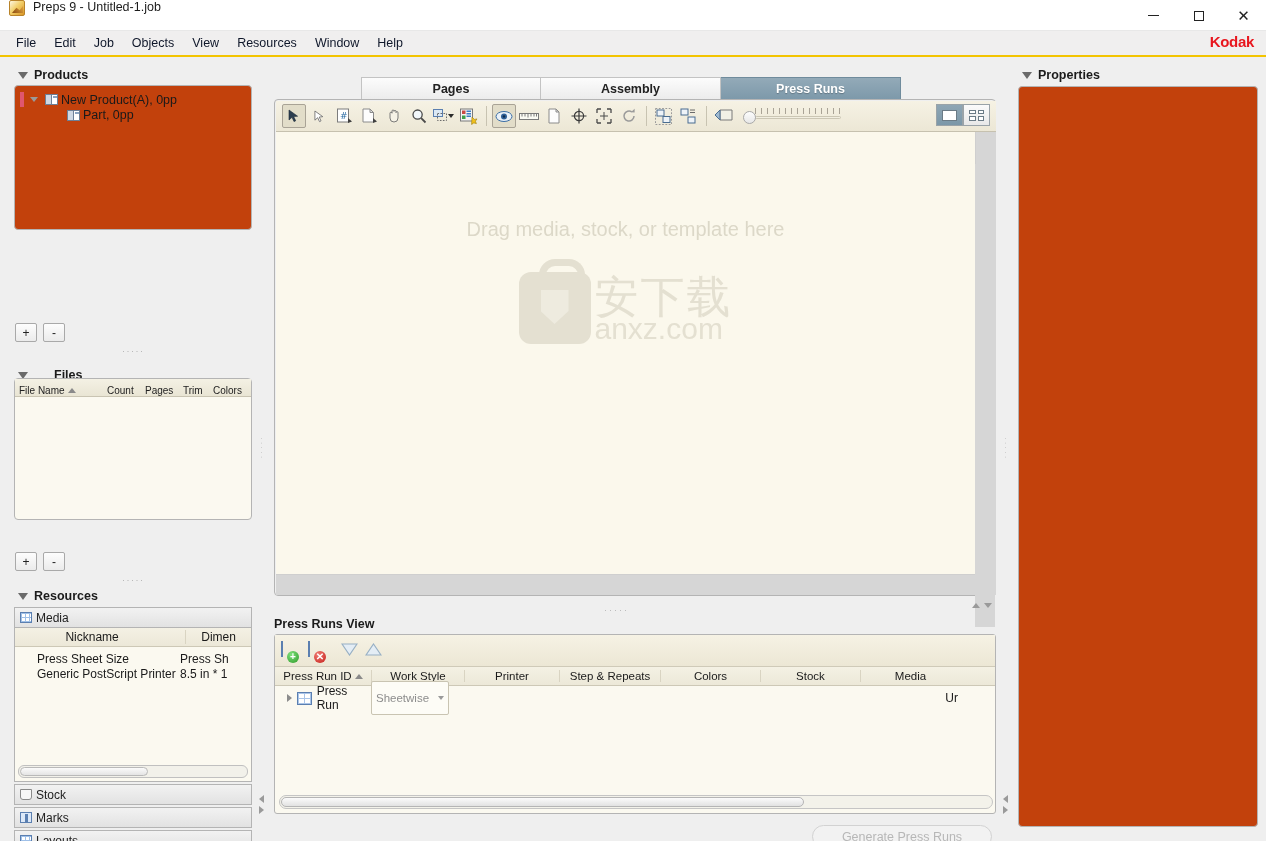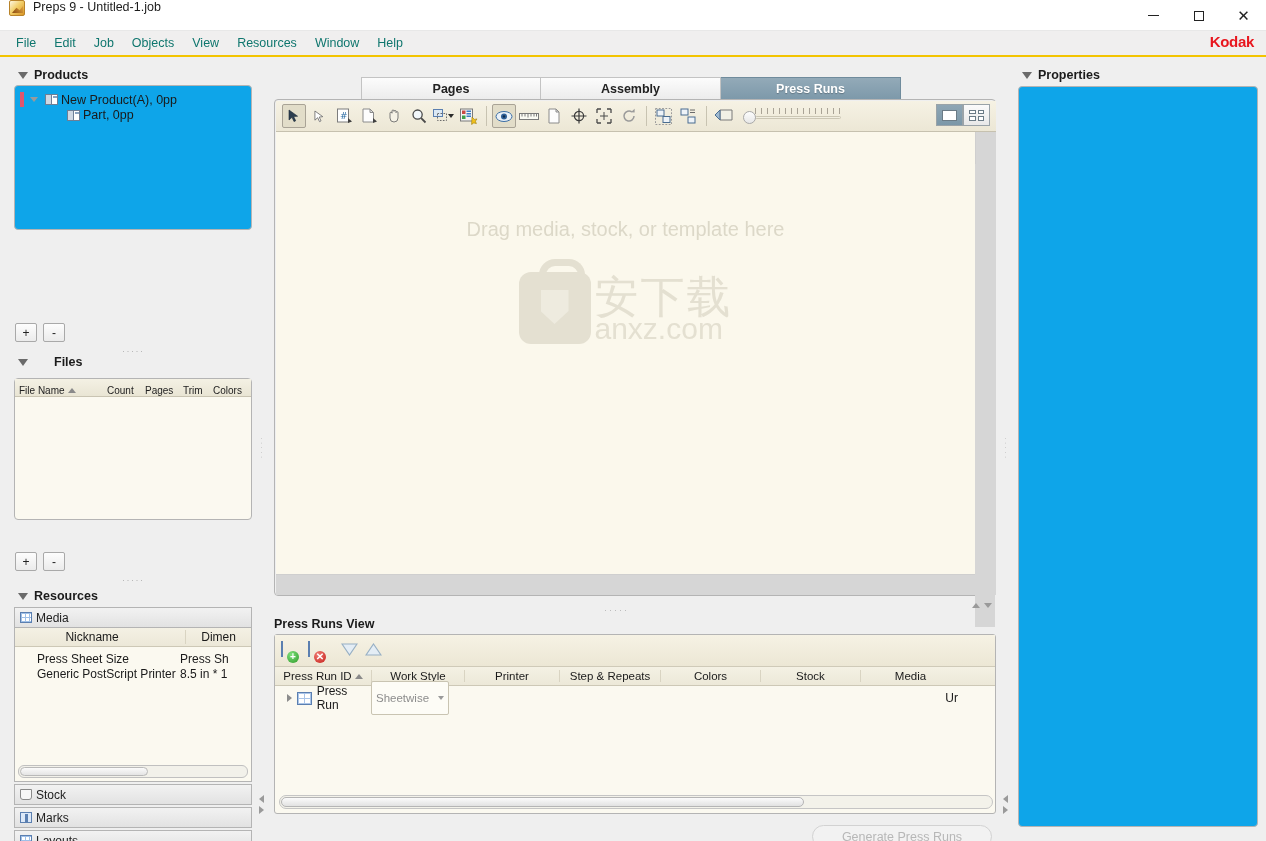--- a/index.html
+++ b/index.html
@@ -38,21 +38,21 @@
   }
   .gl-min { width:11px; height:1px; background:#222; display:block; }
   .gl-max { width:10px; height:10px; border:1px solid #222; display:block; }
   .gl-close { font-size:15px; line-height:1; font-family:"Liberation Sans",sans-serif; }
 
   
   .menubar {
     position:absolute; left:0; top:31px; width:1266px; height:24px;
     background:#f0efef; display:flex; align-items:center; padding-left:7px;
   }
-  .menuitem { padding:3px 9px; font-size:12.5px; color:#0f766e; }
+  .menuitem { padding:3px 9px; font-size:12.5px; color:#0f172a; }
   .kodak {
     position:absolute; right:12px; top:33px;
     color:#e8161e; font-weight:bold; font-size:15px;
     font-family:"Liberation Sans", sans-serif; letter-spacing:-0.3px;
   }
   .yellowline {
     position:absolute; left:0; top:55px; width:1266px; height:2px; background:#f3c400;
   }
 
   
@@ -63,21 +63,21 @@
   .tri { width:0;height:0; border-left:5px solid transparent; border-right:5px solid transparent;
          border-top:7px solid #6a6a6a; display:inline-block; }
 
   
   .leftcol { position:absolute; left:0; top:57px; width:258px; height:784px; background:#efefef; }
 
   .listbox {
     position:absolute; border:1px solid #b4b4b4; border-radius:4px;
     background:#fbf9f0;
   }
-  .listbox.gray { background:#0ea5e9; }
+  .listbox.gray { background:#c2410c; }
 
   .plusminus { position:absolute; display:flex; gap:6px; }
   .pmbtn {
     width:22px; height:19px; border:1px solid #a9a9a9; border-radius:2px;
     background:linear-gradient(#fdfdfd,#ebebeb);
     font-size:12px; display:flex; align-items:center; justify-content:center; color:#222;
   }
   .dots { position:absolute; color:#b0b0b0; font-size:9px; letter-spacing:1.5px; }
 
   
@@ -300,21 +300,21 @@
         <span class="bookicon"></span>
         <span>Part, 0pp</span>
       </div>
     </div>
     <div class="plusminus" style="left:15px; top:266px;">
       <div class="pmbtn">+</div>
       <div class="pmbtn">-</div>
     </div>
     <div class="dots" style="left:122px; top:289px;">·····</div>
 
-    <div class="paneltitle" style="left:18px; top:298px;gap:26px;">
+    <div class="paneltitle" style="left:18px; top:311px;gap:26px;">
       <span class="tri"></span>
       <span>Files</span>
     </div>
     <div class="listbox" style="left:14px; top:321px; width:238px; height:142px;">
       <div class="thead">
         <div class="th" style="width:88px;">
           <span>File Name</span>
           <span class="sortasc"></span>
         </div>
         <div class="th" style="width:38px;">Count</div>

